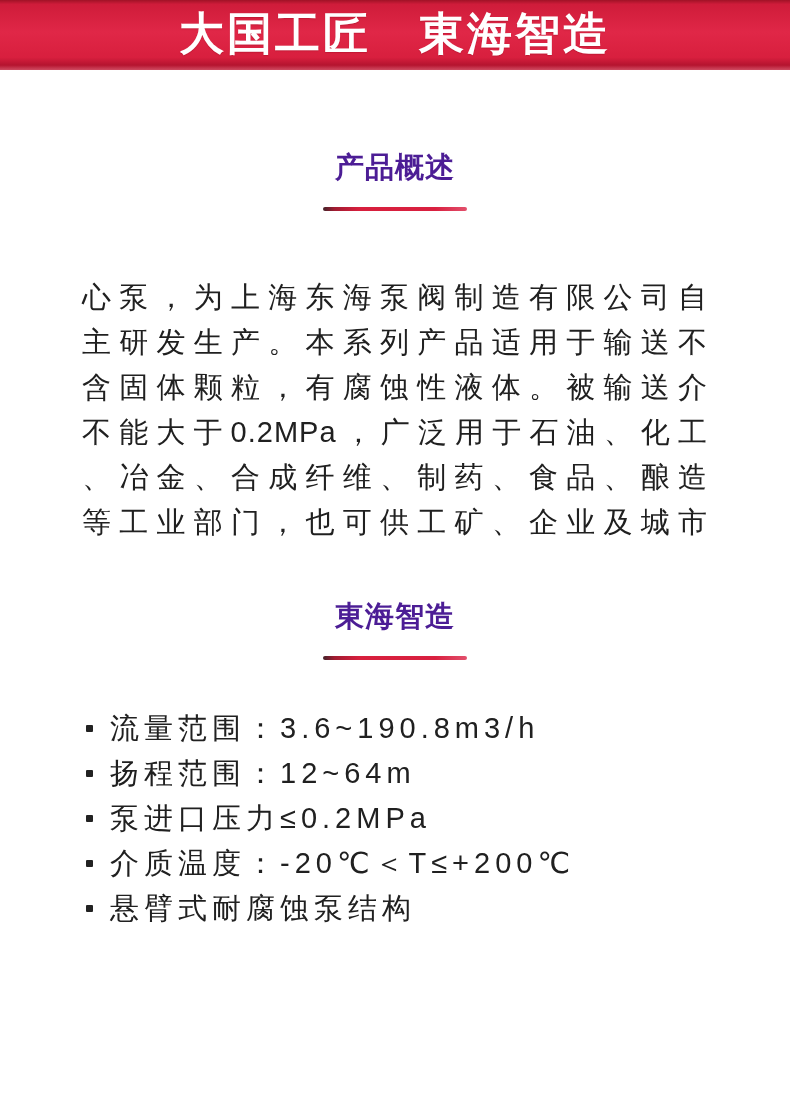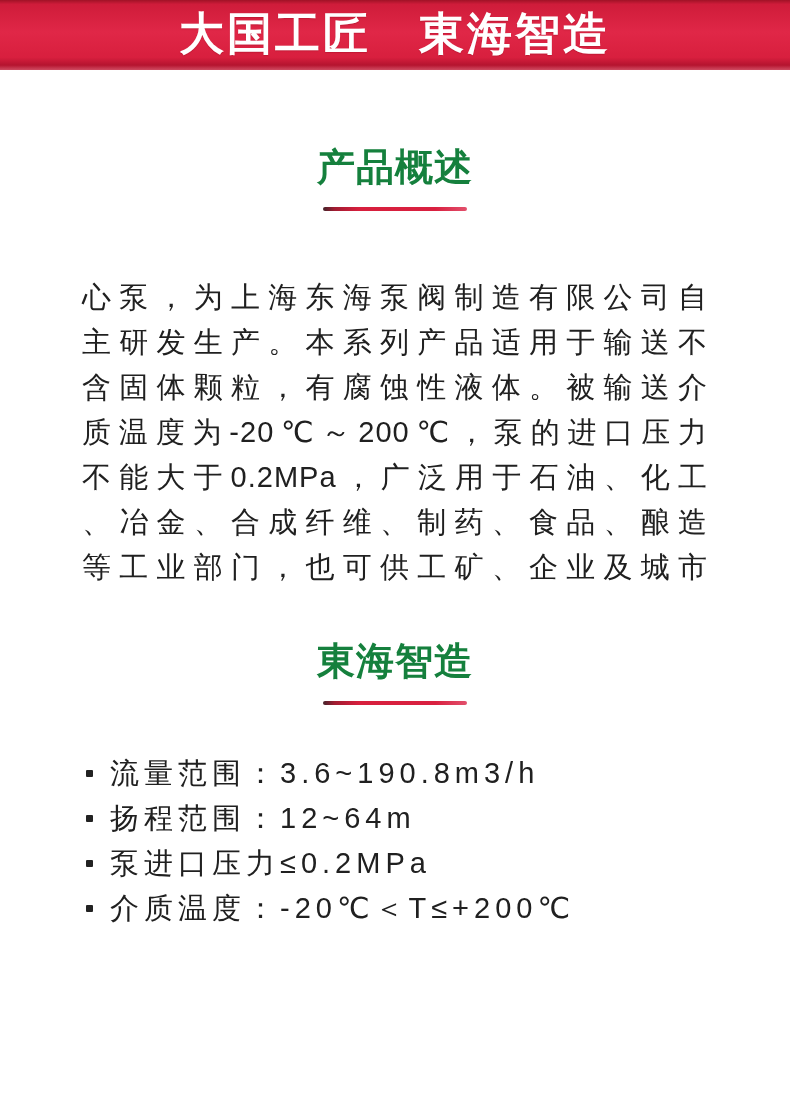--- a/index.html
+++ b/index.html
@@ -41,24 +41,24 @@
     letter-spacing: 3px;
     line-height: 1;
     padding-bottom: 4px;
     text-shadow: 0 1px 1px rgba(120,0,20,0.25);
   }
 
   
   .section-title {
     margin: 0;
     text-align: center;
-    font-size: 38px;
+    font-size: 29px;
     line-height: 50px;
     font-weight: bold;
-    color: #15803d;
+    color: #4c1d95;
     letter-spacing: 1px;
   }
   .overview .section-title { margin-top: 72px; }
   .conditions .section-title { margin-top: 46px; }
 
   .title-underline {
     width: 144px;
     height: 4px;
     margin: 15px auto 0 auto;
     border-radius: 2px;
@@ -128,21 +128,20 @@
   </header>
 
   <section class="overview">
     <h2 class="section-title">产品概述</h2>
     <div class="title-underline"></div>
 
     <div class="paragraph">
       <div class="pline">心泵，为上海东海泵阀制造有限公司自</div>
       <div class="pline">主研发生产。本系列产品适用于输送不</div>
       <div class="pline">含固体颗粒，有腐蚀性液体。被输送介</div>
-      <div class="pline">质温度为-20℃～200℃，泵的进口压力</div>
       <div class="pline">不能大于0.2MPa，广泛用于石油、化工</div>
       <div class="pline">、冶金、合成纤维、制药、食品、酿造</div>
       <div class="pline">等工业部门，也可供工矿、企业及城市</div>
     </div>
   </section>
 
   <section class="conditions">
     <h2 class="section-title">東海智造</h2>
     <div class="title-underline"></div>
 
@@ -156,16 +155,20 @@
         <span class="spec-text">扬程范围：12~64m</span>
       </li>
       <li class="spec-item">
         <span class="bullet"></span>
         <span class="spec-text">泵进口压力≤0.2MPa</span>
       </li>
       <li class="spec-item">
         <span class="bullet"></span>
         <span class="spec-text">介质温度：-20℃＜T≤+200℃</span>
       </li>
+      <li class="spec-item">
+        <span class="bullet"></span>
+        <span class="spec-text">悬臂式耐腐蚀泵结构</span>
+      </li>
     </ul>
   </section>
 
 </div>
 
 </body></html>

